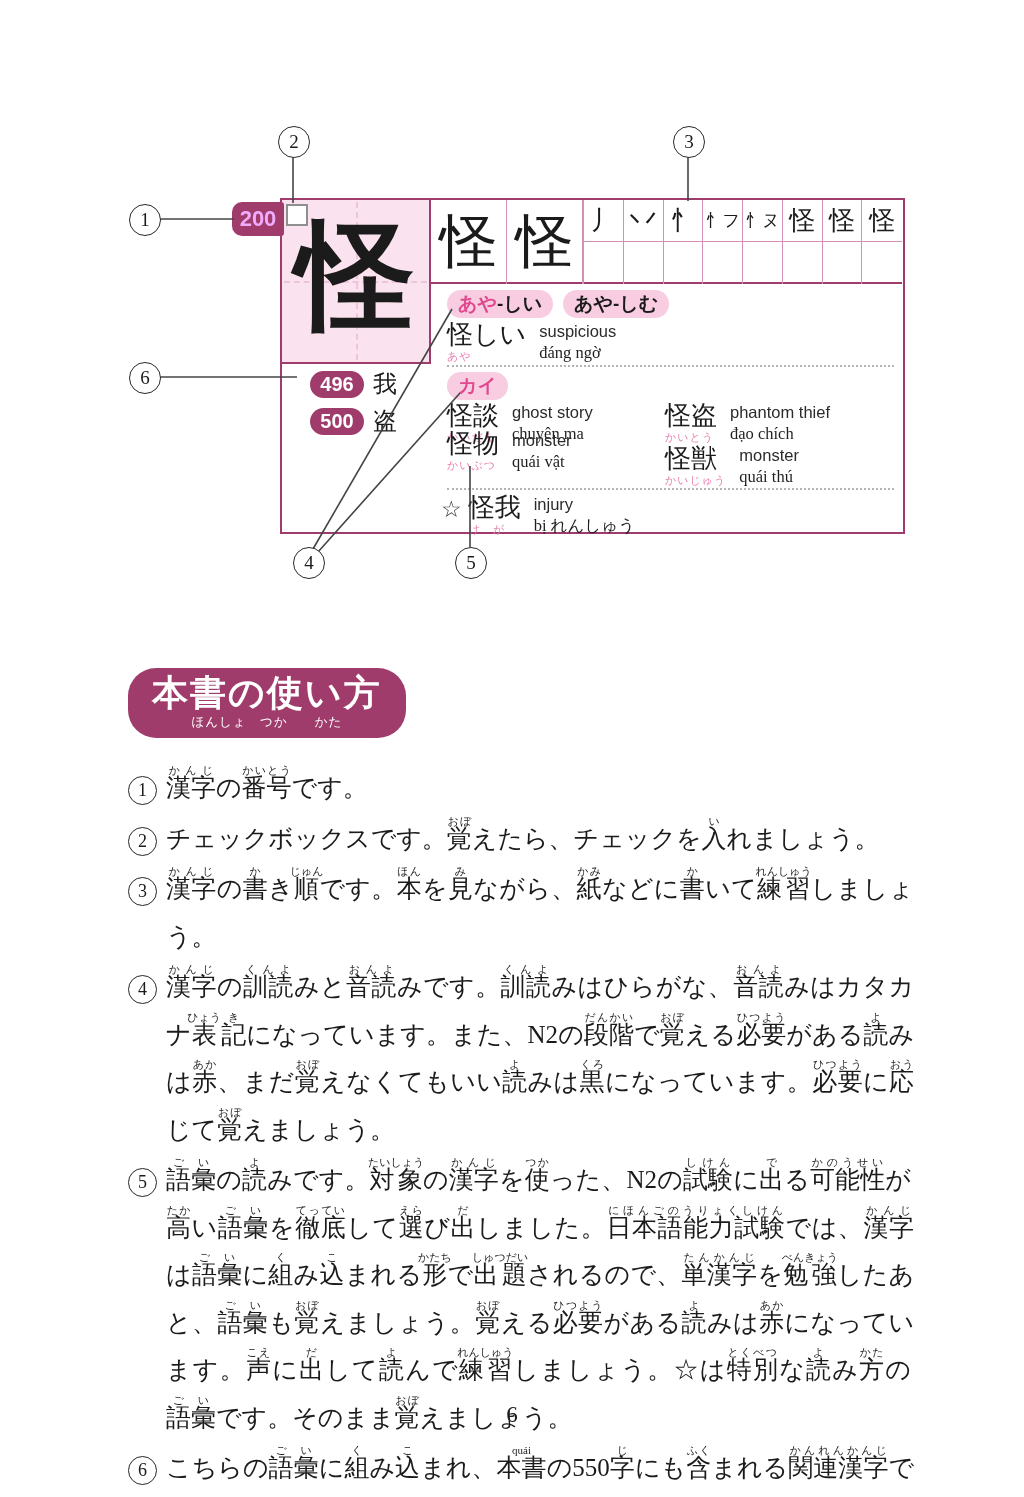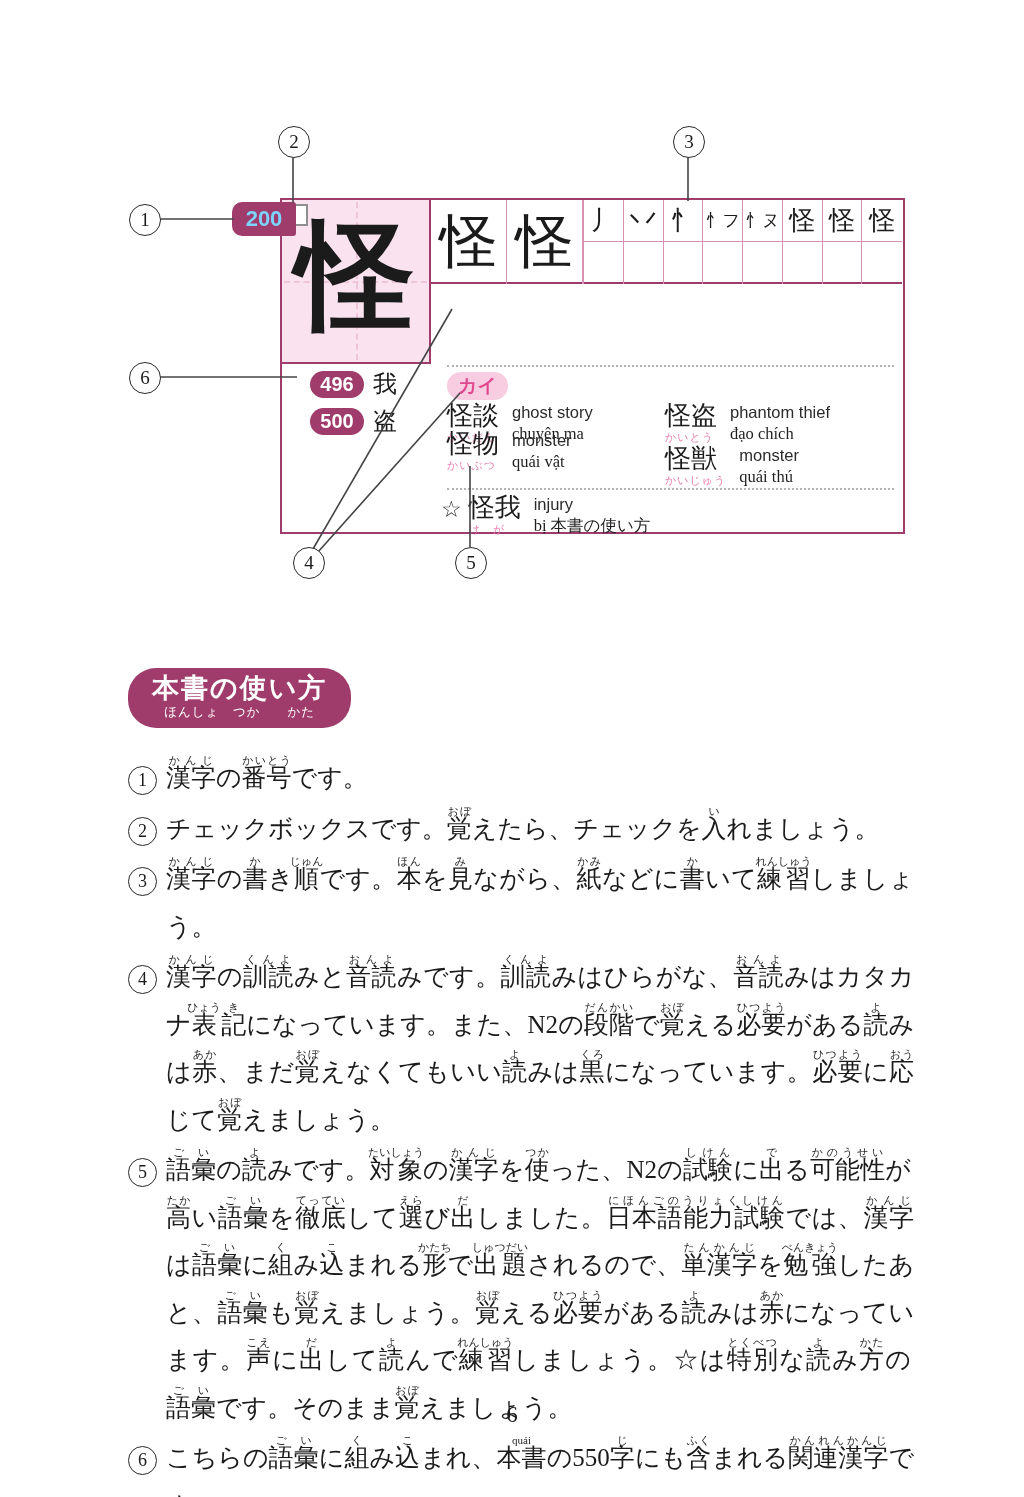--- a/index.html
+++ b/index.html
@@ -23,22 +23,22 @@
   .card{position:absolute;left:280px;top:198px;width:625px;height:336px;
         border:2.5px solid var(--dark);box-sizing:border-box;background:#fff;z-index:1;}
   .kanji-box{position:absolute;left:0;top:0;width:149px;height:164px;background:var(--pink-bg);
              border-right:2px solid var(--dark);border-bottom:2px solid var(--dark);box-sizing:border-box;}
   .guide-v{position:absolute;left:50%;top:2px;bottom:2px;border-left:2px dashed #eec4da;}
   .guide-h{position:absolute;top:50%;left:2px;right:2px;border-top:2px dashed #eec4da;}
   .big-kanji{position:absolute;left:0;top:-4px;width:100%;height:100%;display:flex;align-items:center;
              justify-content:center;font-size:118px;font-weight:900;line-height:1;}
   .checkbox{position:absolute;left:4px;top:4px;width:18px;height:18px;background:#fff;
             border:2px solid #8f8f8f;z-index:3;}
-  .num-badge{position:absolute;left:-50px;top:2px;width:64px;height:34px;background:var(--dark);
-             border-radius:10px 3px 3px 10px;color:#7dd3fc;display:flex;align-items:center;justify-content:center;
+  .num-badge{position:absolute;left:-50px;top:2px;width:52px;height:34px;background:var(--dark);
+             border-radius:10px 3px 3px 10px;color:#f0abfc;display:flex;align-items:center;justify-content:center;
              font-family:"Liberation Sans","DejaVu Sans",sans-serif;font-weight:bold;font-size:22px;z-index:3;}
   .topgrid{position:absolute;left:149px;top:0;width:471px;height:84px;box-sizing:border-box;
            border-bottom:2.5px solid var(--dark);}
   .pcell{position:absolute;top:0;height:84px;display:flex;align-items:center;justify-content:center;
          font-size:58px;line-height:1;box-sizing:border-box;}
   .pcell.a{left:0;width:76px;border-right:1.5px solid var(--pink-border);}
   .pcell.b{left:76px;width:77px;border-right:2px solid var(--pink-border);}
   .strokes{position:absolute;left:153px;top:0;width:318px;height:84px;display:flex;flex-wrap:wrap;}
   .scell{width:39.75px;height:42px;box-sizing:border-box;border-right:1.2px solid var(--pink-border);
          border-bottom:1.2px solid var(--pink-border);display:flex;align-items:center;justify-content:center;
@@ -65,21 +65,21 @@
              display:flex;align-items:center;justify-content:center;font-weight:bold;font-size:20px;
              font-family:"Liberation Sans","DejaVu Sans",sans-serif;}
   .rel-kanji{font-size:24px;font-family:"Liberation Sans","DejaVu Sans",sans-serif;}
   .rightsec{position:absolute;left:149px;top:164px;width:471px;height:170px;}
   .dotted{position:absolute;left:16px;right:8px;border-top:2px dotted #b3b3b3;}
   .star{font-size:23px;color:#3a3a3a;margin-right:7px;margin-top:2px;}
   
   .howto{position:absolute;left:128px;top:668px;width:786px;}
   .howto-pill{display:inline-flex;flex-direction:column;align-items:center;background:var(--dark);
               border-radius:28px;padding:5px 24px 7px;color:#fff;}
-  .howto-title{font-size:27px;font-weight:bold;letter-spacing:2px;line-height:1.15;}
+  .howto-title{font-size:36px;font-weight:bold;letter-spacing:2px;line-height:1.15;}
   .howto-furi{font-size:12.5px;letter-spacing:1px;margin-top:0;text-align:right;}
   .items{margin-top:26px;}
   .item{display:flex;margin-bottom:3px;}
   .marker{flex:0 0 auto;width:27px;height:27px;border:1.5px solid #272727;border-radius:50%;
           display:flex;align-items:center;justify-content:center;font-size:18px;margin:12px 9px 0 0;}
   .itext{flex:1;font-size:25px;line-height:1.9;text-align:justify;}
   .itext ruby rt{font-size:11px;color:#222;letter-spacing:0;}
   .pageno{position:absolute;left:0;right:0;top:1402px;text-align:center;font-size:23px;}
 </style>
 </head>
@@ -142,20 +142,36 @@
         <div class="scell empty"></div>
         <div class="scell empty"></div>
         <div class="scell empty"></div>
         <div class="scell empty"></div>
         <div class="scell empty"></div>
         <div class="scell empty"></div>
         <div class="scell empty"></div>
       </div>
     </div>
 
+    <div class="kunsec">
+      <div class="pill-row">
+        <span class="pill"><span class="hl">あや</span><span>-しい</span></span>
+        <span class="pill"><span>あや-しむ</span></span>
+      </div>
+      <div class="vocab-entry kun-entry">
+        <span class="v-word">
+            <span class="v-main">怪しい</span>
+            <span class="v-furi">あや</span>
+          </span>
+        <span class="v-tr">
+            <span class="v-en">suspicious</span>
+            <span class="v-vi">đáng ngờ</span>
+          </span>
+      </div>
+    </div>
 
     <div class="leftcol">
       <div class="rel-row">
         <span class="rel-badge">496</span>
         <span class="rel-kanji">我</span>
       </div>
       <div class="rel-row">
         <span class="rel-badge">500</span>
         <span class="rel-kanji">盗</span>
       </div>
@@ -209,21 +225,21 @@
       <div class="dotted" style="top:124px"></div>
 
       <div class="vocab-entry" style="position:absolute;left:10px;top:130px">
         <span class="star">☆</span>
         <span class="v-word">
             <span class="v-main">怪我</span>
             <span class="v-furi">け　が</span>
           </span>
         <span class="v-tr">
             <span class="v-en">injury</span>
-            <span class="v-vi">bị 本書の使い方</span>
+            <span class="v-vi">bị れんしゅう</span>
           </span>
       </div>
     </div>
   </div>
 
   <div class="howto">
     <div class="howto-pill">
       <span class="howto-title">本書の使い方</span>
       <span class="howto-furi">ほんしょ　つか　　かた</span>
     </div>

